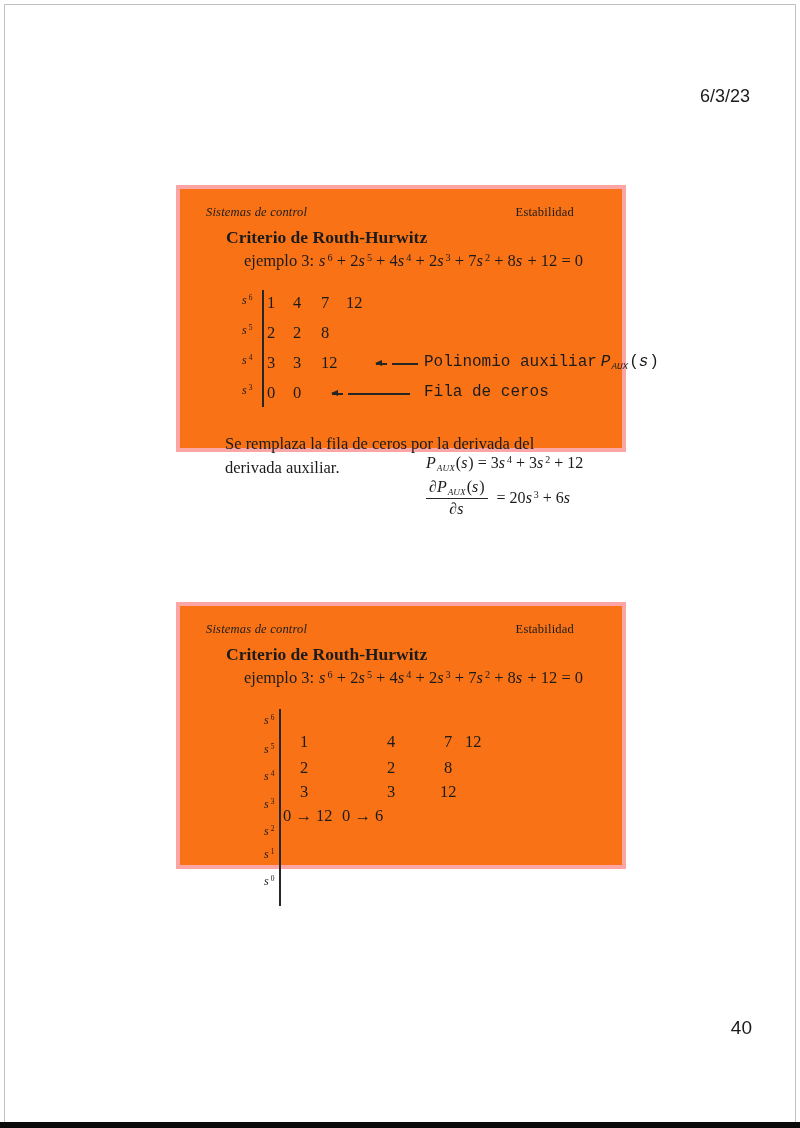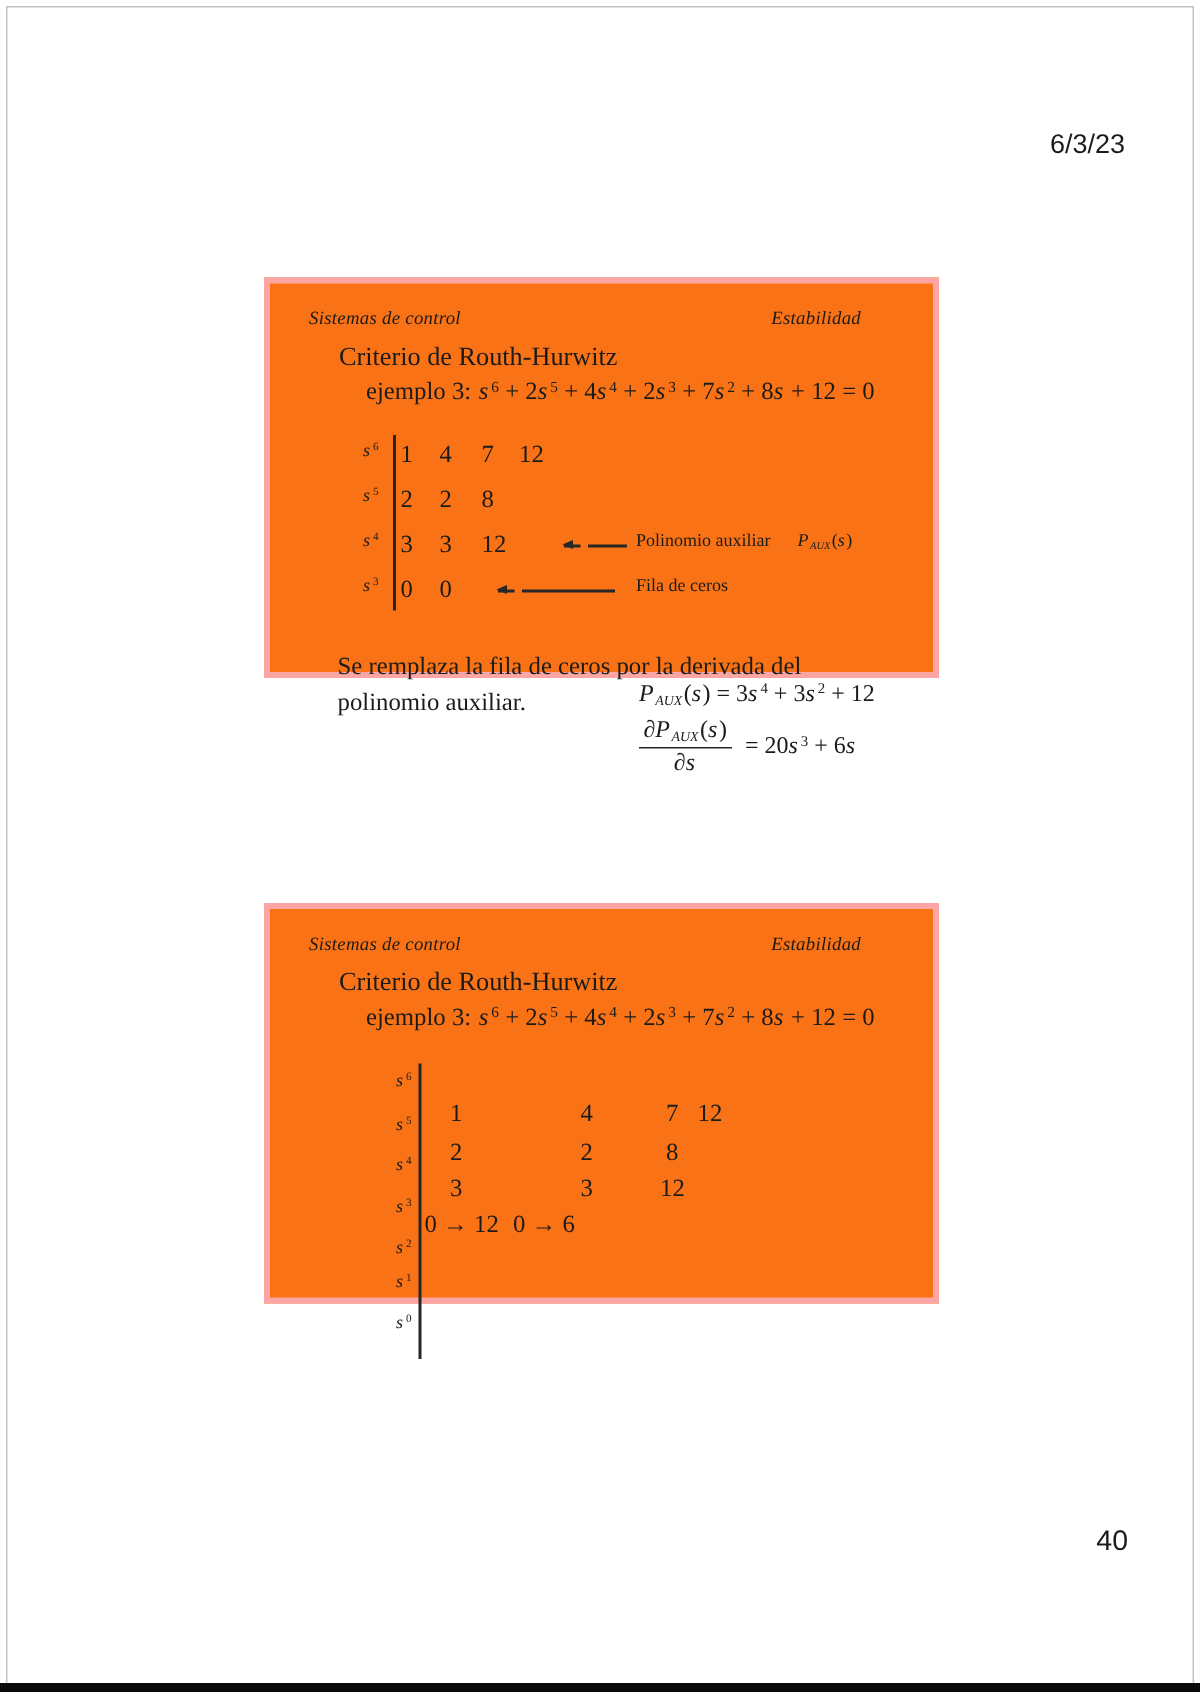--- a/index.html
+++ b/index.html
@@ -36,43 +36,44 @@
     box-sizing:border-box;
   }
   .slide-1{top:185px;}
   .slide-2{top:602px;}
   .hdr-left{
     position:absolute;left:26px;top:16px;
     font-style:italic;font-size:12.5px;letter-spacing:0.2px;
   }
   .hdr-right{
     position:absolute;right:48px;top:16px;
-    font-style:italic;font-size:12.5px;letter-spacing:0.2px;
+    font-size:12.5px;letter-spacing:0.2px;
   }
   .slide-title{
     position:absolute;left:46px;top:38px;
     font-size:17.5px;
+    font-weight:bold;
   }
   .slide-eq{
     position:absolute;left:64px;top:62px;
     font-size:16.5px;white-space:nowrap;
   }
   .slide-eq .prefix{margin-right:5px;}
   
   .m{white-space:nowrap;}
   .m i{font-style:italic;padding-right:1px;}
   .m sup{font-size:62%;line-height:0;position:relative;top:-0.5em;vertical-align:baseline;margin-left:1px;}
   .m sub{font-size:58%;line-height:0;position:relative;top:0.32em;vertical-align:baseline;font-style:italic;margin-right:1px;}
   
   .vline{position:absolute;width:1.5px;background:#262626;}
   .vline-1{left:82px;top:101px;height:117px;}
   .vline-2{left:99px;top:103px;height:197px;}
   .r-label{position:absolute;font-size:12px;}
   .r-cell{position:absolute;font-size:16.5px;}
-  .annot{position:absolute;font-size:12px;white-space:nowrap;display:flex;align-items:baseline;gap:18px;}
+  .annot{position:absolute;font-size:16px;white-space:nowrap;display:flex;align-items:baseline;gap:4px;font-family:Liberation Mono, monospace;}
   
   .arrow{position:absolute;height:22px;display:flex;align-items:center;}
   .arrow .head{position:relative;width:11px;height:1.5px;background:#262626;}
   .arrow .head::before{
     content:"";position:absolute;left:-1px;top:-3.75px;
     border-top:3.5px solid transparent;border-bottom:3.5px solid transparent;
     border-right:7px solid #262626;width:0;height:0;
   }
   .arrow .gap{width:5px;height:1.5px;}
   .arrow .tail{height:1.5px;background:#262626;}
@@ -134,21 +135,21 @@
       <span class="head"></span>
         <span class="gap"></span>
         <span class="tail" style="width:62px;"></span>
     </span>
     <div class="annot" style="left:244px;top:194px;">
       <span>Fila de ceros</span>
     </div>
 
     <div class="note">
       <div>Se remplaza la fila de ceros por la derivada del</div>
-      <div>polinomio auxiliar.</div>
+      <div>derivada auxiliar.</div>
     </div>
     <div class="paux-def m"><i>P</i><sub>AUX</sub><span>(</span><i>s</i><span>) = 3</span><i>s</i><sup>4</sup><span> + 3</span><i>s</i><sup>2</sup><span> + 12</span></div>
     <div class="deriv">
       <span class="frac">
         <span class="num m"><span>∂</span><i>P</i><sub>AUX</sub><span>(</span><i>s</i><span>)</span></span>
         <span class="den m"><span>∂</span><i>s</i></span>
       </span>
       <span class="m"><span>= 20</span><i>s</i><sup>3</sup><span> + 6</span><i>s</i></span>
     </div>
   </div>

